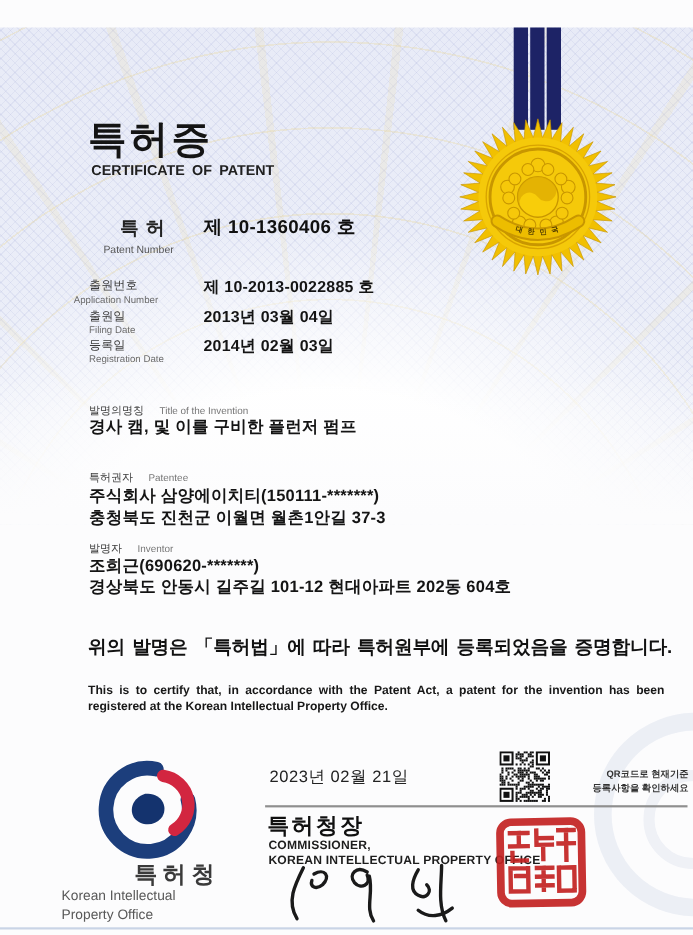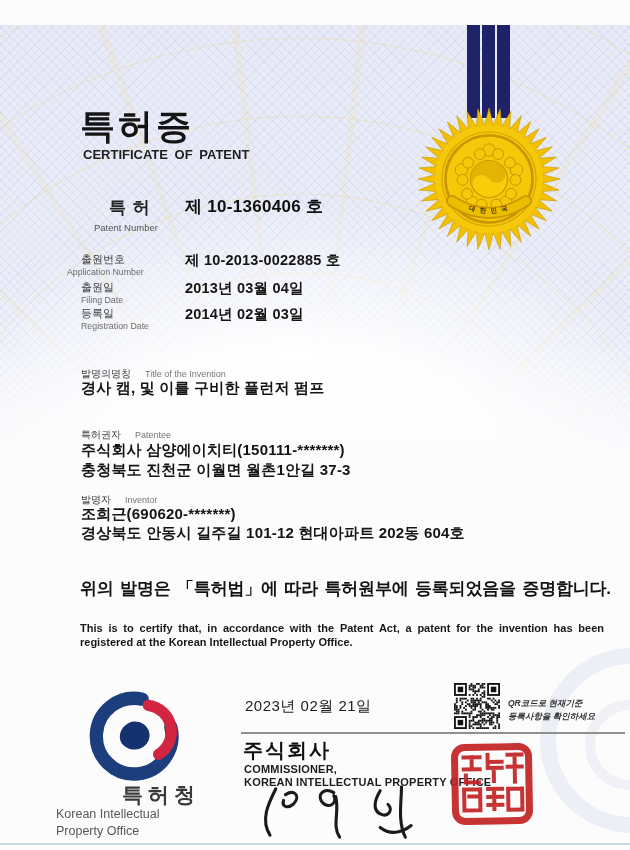--- a/index.html
+++ b/index.html
@@ -52,21 +52,21 @@
   .sec-label-en { font-size:9px;  color:#777; margin-left:14px; }
   .sec-value    { font-size:15px; font-weight:700; color:#141414; letter-spacing:.2px; }
 
   .stmt-kr { left:80px; top:577px; font-size:17px; font-weight:700; color:#111; letter-spacing:-0.2px; word-spacing:2px; }
   .stmt-en { left:80px; top:606px; width:524px; font-size:11px; font-weight:700; color:#181818;
              line-height:1.27; text-align:justify;margin-top:16px; }
 
   
   .issue-date { left:245px; top:697px; font-size:15px; font-weight:500; color:#222; letter-spacing:.5px; }
   .divider    { left:241px; top:732px; width:384px; height:1.5px; background:#8f8f8f; }
-  .qr-caption { left:508px; width:118px; font-size:8.5px; font-weight:700; color:#333; text-align:left;font-style:italic; }
+  .qr-caption { left:508px; width:118px; font-size:8.5px; font-weight:700; color:#333; text-align:right; }
   .comm-kr  { left:243px; top:737px; font-size:20px; font-weight:800; letter-spacing:2px; color:#101010; }
   .comm-en  { left:244px; font-size:11px; font-weight:700; color:#1d1d1d; letter-spacing:.2px; }
   .kipo-kr  { left:66px; top:781px; width:134px; text-align:right; font-size:21px; font-weight:700;
               letter-spacing:5px; color:#3a3a3a; }
   .kipo-en  { left:56px; width:154px; font-size:12.5px; color:#585858; }
   .bottom-line { left:0; top:843px; width:630px; height:2px; background:#c9d4e6; }
 </style>
 </head>
 <body>
 
@@ -392,21 +392,21 @@
         <rect x="19" y="1" width="5" height="5" fill="#fff"></rect>
         <rect x="20" y="2" width="3" height="3" fill="#111"></rect>
         <rect x="0" y="18" width="7" height="7" fill="#111"></rect>
         <rect x="1" y="19" width="5" height="5" fill="#fff"></rect>
         <rect x="2" y="20" width="3" height="3" fill="#111"></rect>
       </g>
     </svg>
   <div class="abs qr-caption nowrap" style="top:698px">QR코드로 현재기준</div>
   <div class="abs qr-caption nowrap" style="top:711px">등록사항을 확인하세요</div>
 
-  <div class="abs comm-kr nowrap">주식회사</div>
+  <div class="abs comm-kr nowrap">특허청장</div>
   <div class="abs comm-en nowrap" style="top:763px">COMMISSIONER,</div>
   <div class="abs comm-en nowrap" style="top:776px">KOREAN INTELLECTUAL PROPERTY OFFICE</div>
 
   <svg class="abs" style="left:250px; top:783px" width="185" height="58" viewBox="0 0 190 60" fill="none" stroke="#1a1a1a" stroke-width="3.2" stroke-linecap="round">
     <path d="M26 6 C18 22 10 38 20 54"></path>
     <path d="M36 12 C46 6 52 14 44 22 C38 27 32 24 34 18"></path>
     <path d="M86 10 C76 4 68 12 74 20 C80 27 90 22 86 13"></path>
     <path d="M88 14 C92 30 84 44 92 56"></path>
     <path d="M134 8 C128 18 126 28 134 32 C142 36 148 28 142 22"></path>
     <path d="M156 4 C156 20 152 40 160 56"></path>

